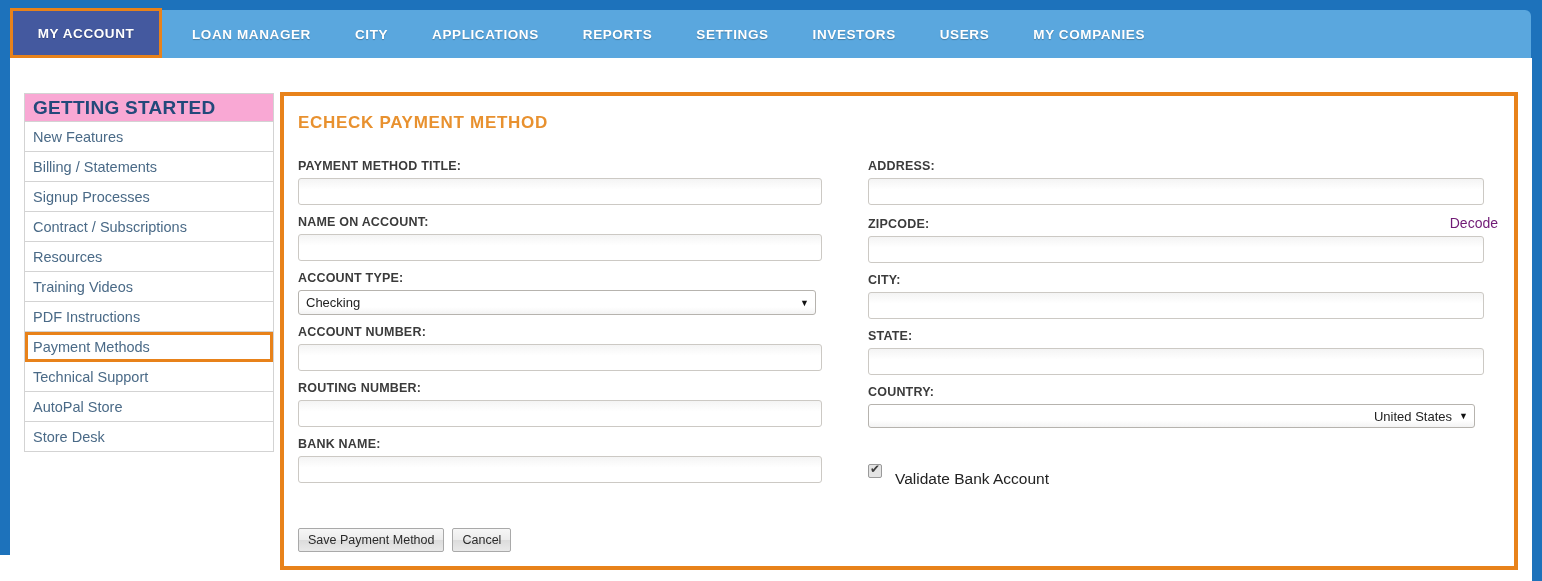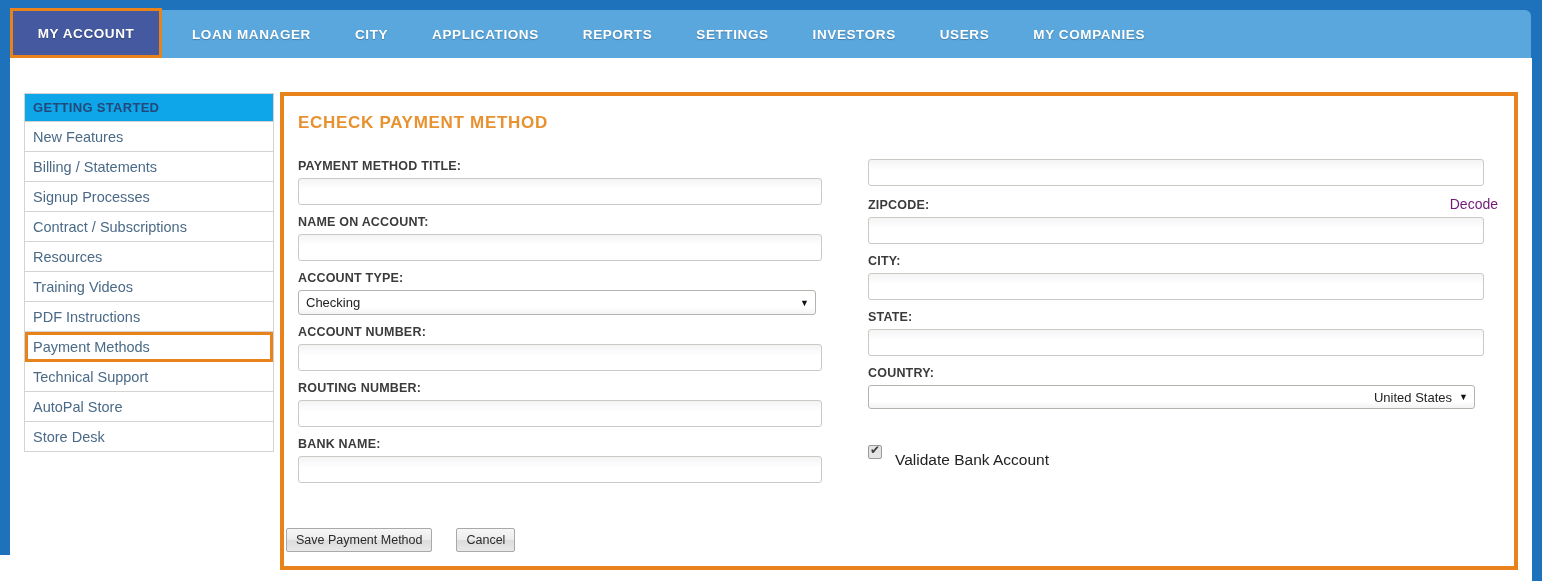--- a/index.html
+++ b/index.html
@@ -90,25 +90,25 @@
     left: 14px; top: 35px;
     width: 250px;
     background: #ffffff;
     border: 1px solid #d3d3d3;
     border-bottom: none;
   }
   .sb-header {
     height: 28px;
     line-height: 28px;
     padding-left: 8px;
-    font-size: 13px;
+    font-size: 19px;
     font-weight: bold;
     color: #23497a;
     letter-spacing: 0.3px;
-    background: #0ea5e9;
+    background: #f9a8d4;
     border-bottom: 1px solid #d3d3d3;
   }
   .sb-item {
     height: 30px;
     line-height: 30px;
     padding-left: 8px;
     font-size: 14.5px;
     color: #4a6a87;
     background: #ffffff;
     border-bottom: 1px solid #d3d3d3;
@@ -243,23 +243,23 @@
   }
   .chk-label {
     margin-left: 13px;
     font-size: 15.5px;
     color: #222;
     margin-top: 16px;
   }
 
   .buttons {
     position: absolute;
-    left: 2px; bottom: 14px;
-    display: flex;
-    gap: 24px;
+    left: 14px; bottom: 14px;
+    display: flex;
+    gap: 8px;
   }
   .btn {
     height: 24px;
     padding: 0 9px;
     font-family: "Liberation Sans", sans-serif;
     font-size: 12.5px;
     color: #2b2b2b;
     background: linear-gradient(to bottom, #f6f6f6 0%, #ececec 48%, #dcdcdc 52%, #e9e9e9 100%);
     border: 1px solid #a9a9a9;
     border-radius: 2px;
@@ -351,20 +351,21 @@
             <div class="field">
               <span class="field-label">BANK NAME:</span>
               <input class="txt" type="text" value="" style="">
             </div>
 
           </div>
 
           <div class="col-right">
 
             <div class="field">
+              <span class="field-label">ADDRESS:</span>
               <input class="txt right" type="text" value="" style="">
             </div>
 
             <div class="field">
               <div class="label-row">
                 <span class="field-label">ZIPCODE:</span>
                 <span class="decode-link">Decode</span>
               </div>
               <input class="txt right" type="text" value="" style="">
             </div>

